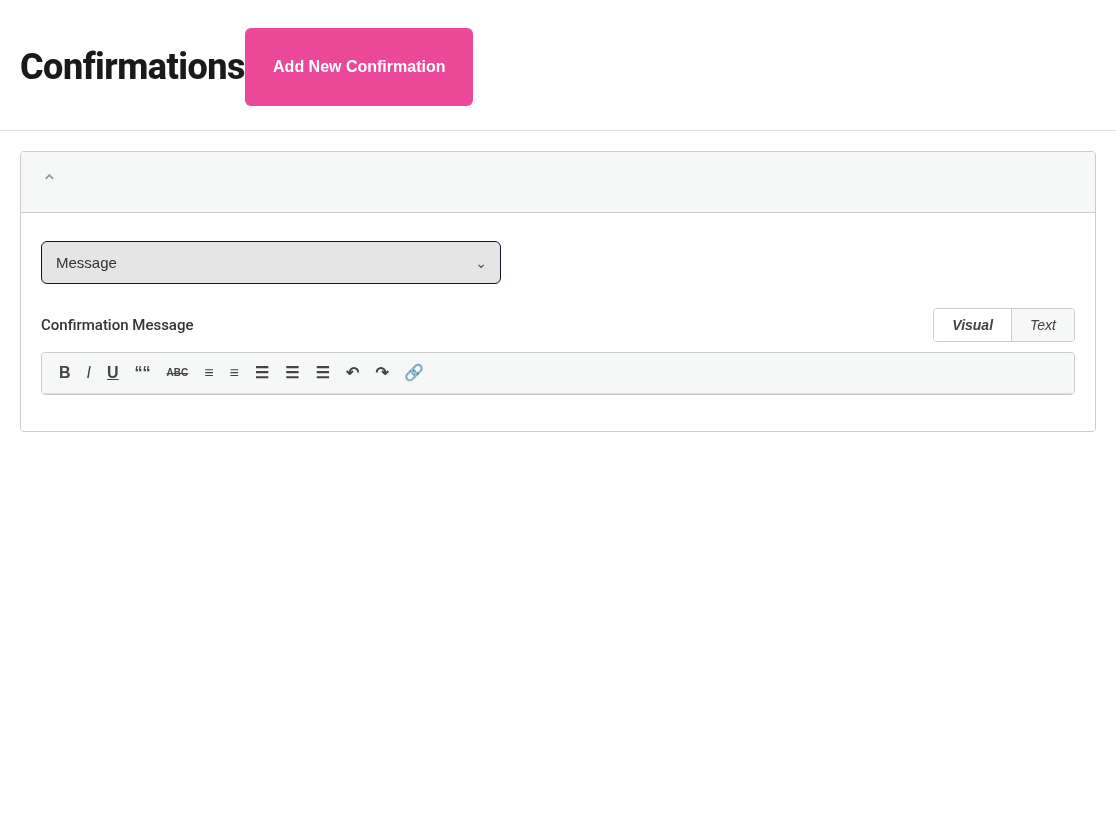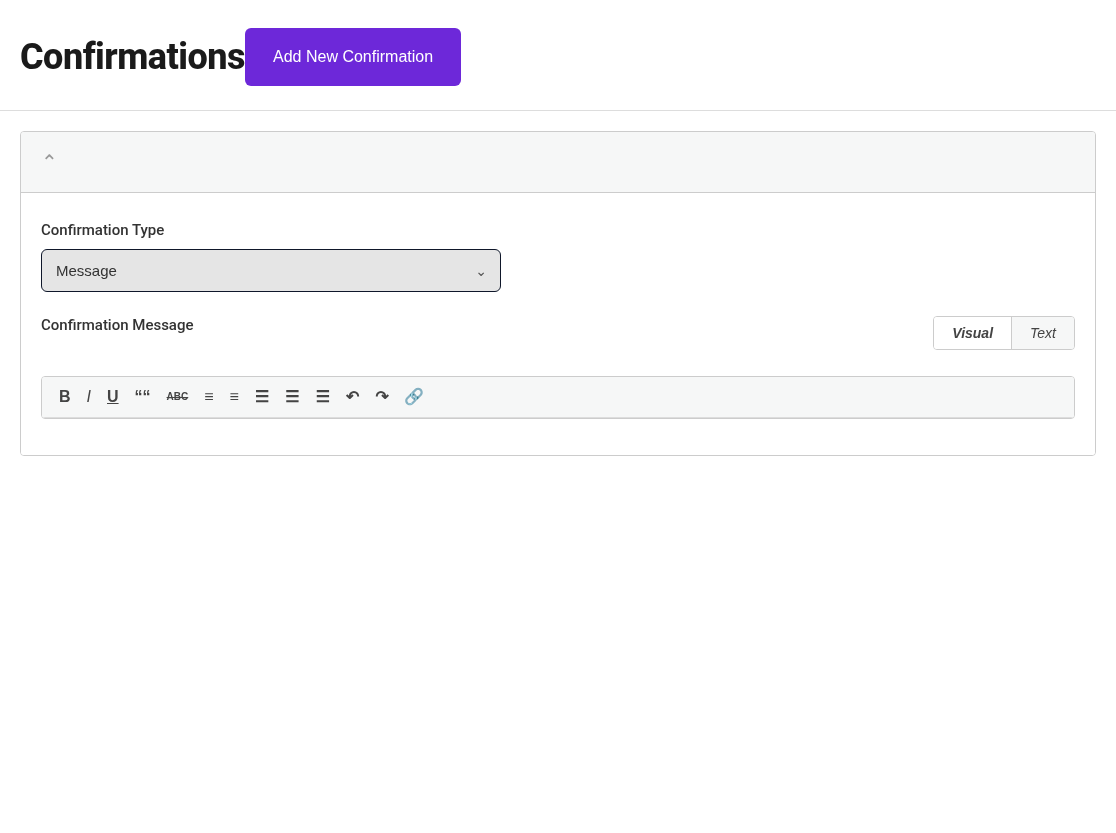--- a/index.html
+++ b/index.html
@@ -23,27 +23,27 @@
     }
 
     .page-title {
       font-size: 36px;
       font-weight: 800;
       color: #1a1a1a;
       letter-spacing: -0.5px;
     }
 
     .add-new-btn {
-      background-color: #6d28d9;
+      background-color: #ec4899;
       color: #fff;
       font-size: 16px;
-      font-weight: 400;
+      font-weight: 700;
       border: none;
       border-radius: 6px;
-      padding: 20px 28px;
+      padding: 30px 28px;
       cursor: pointer;
       white-space: nowrap;
     }
 
     .divider {
       border: none;
       border-top: 1px solid #ddd;
       margin: 0 0 20px 0;
     }
 
@@ -135,22 +135,23 @@
       color: #555;
       font-size: 14px;
     }
 
     .message-section {
       margin-bottom: 16px;
     }
 
     .message-header {
       display: flex;
+      align-items: center;
       justify-content: space-between;
-      margin-bottom: 26px;
+      margin-bottom: 10px;
     }
 
     .message-label {
       font-size: 15px;
       font-weight: 500;
       color: #333;
     }
 
     .view-toggle {
       display: flex;
@@ -243,21 +244,20 @@
 <div class="main-content">
   <div class="confirmation-card">
 
     <div class="card-header">
       <span class="collapse-icon">⌃</span>
     </div>
 
     <div class="card-body">
 
       <div class="field-group">
-        <label class="field-label">Confirmation Type</label>
         <div class="select-wrapper">
           <select>
             <option>Message</option>
             <option>Page</option>
             <option>Redirect</option>
           </select>
           <span class="select-arrow">⌄</span>
         </div>
       </div>
 

